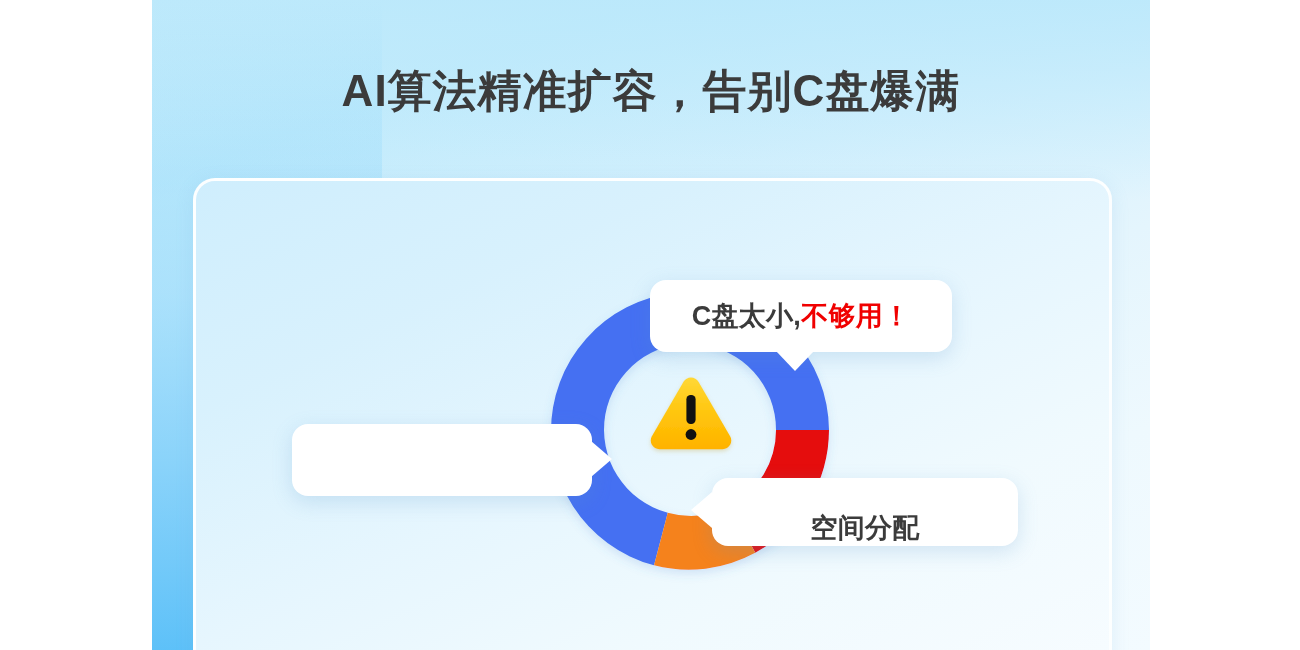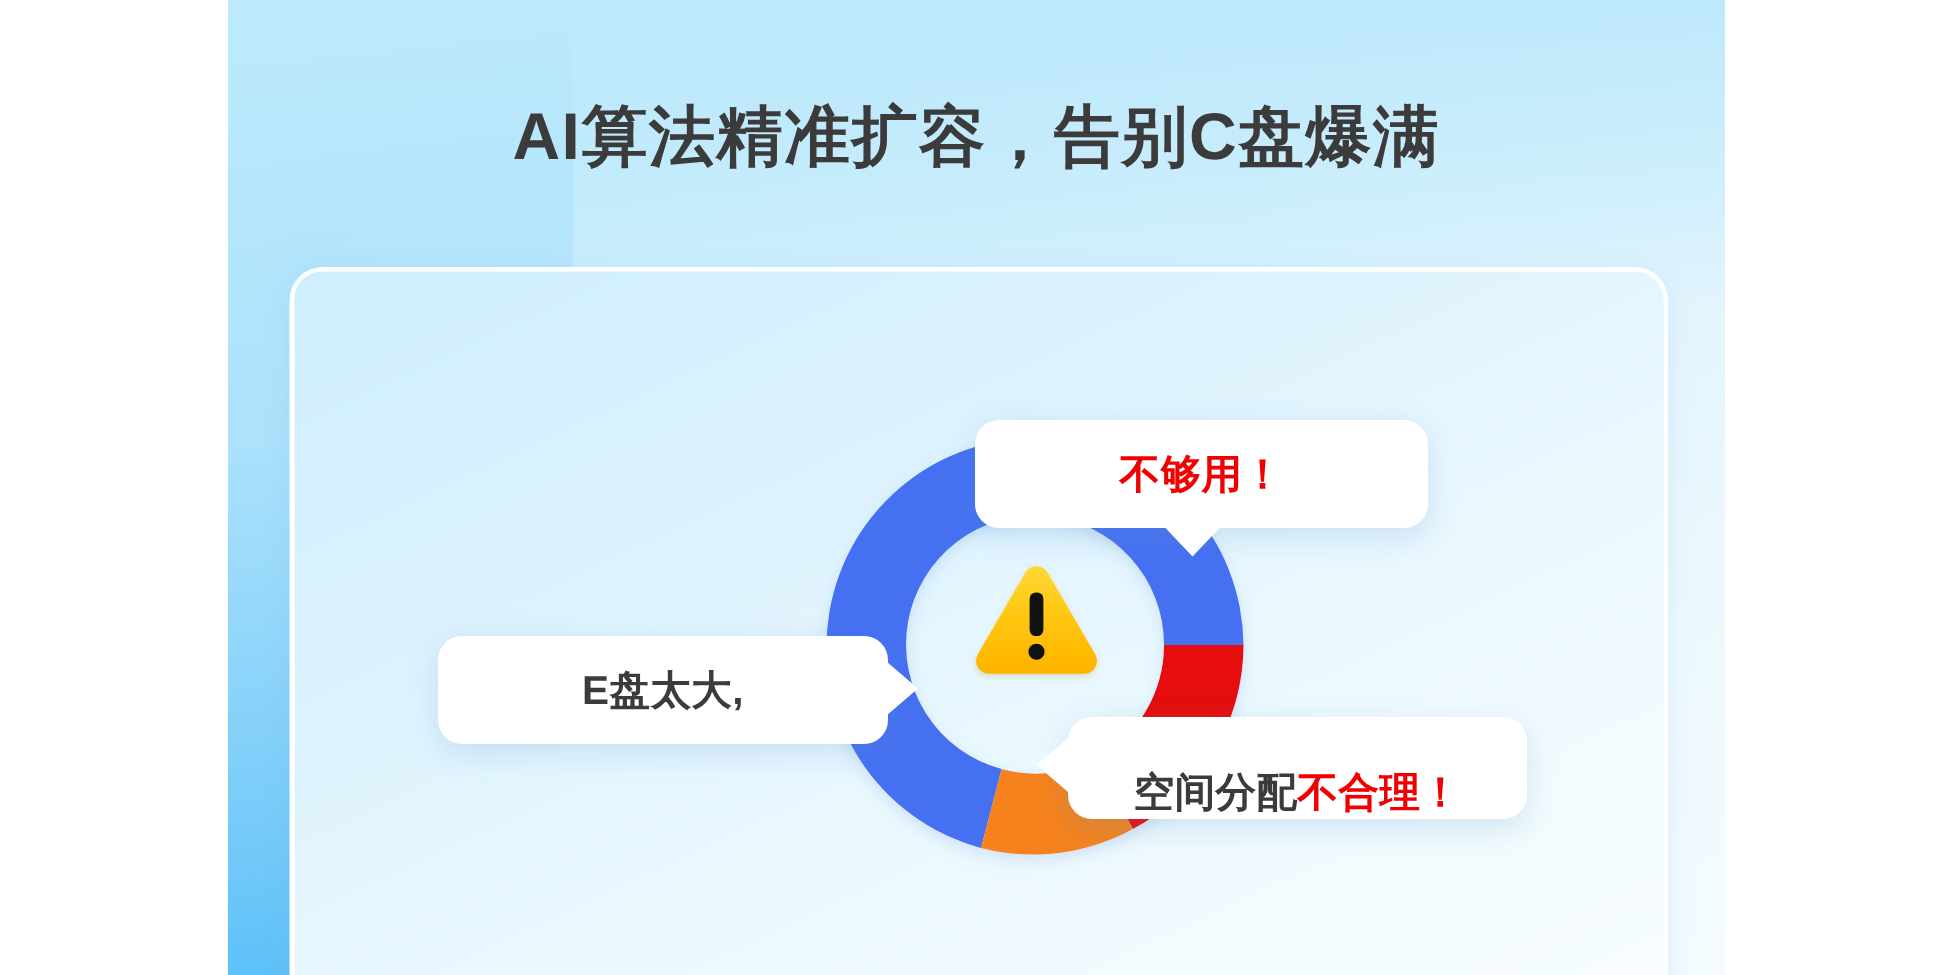--- a/index.html
+++ b/index.html
@@ -233,28 +233,27 @@
                c-3.05 0-5.9-1.65-7.45-4.3
                c-1.55-2.65-1.55-5.95 0-8.65
                L38.55 14.8
                C40.1 12.15 42.9 10.5 46 10.5 Z" fill="url(#triGrad)"></path>
       <rect x="41.4" y="28" width="9.2" height="29" rx="4.2" fill="#111111"></rect>
       <circle cx="46" cy="67.5" r="5.4" fill="#111111"></circle>
     </svg>
   </div>
 
   <div class="bubble" id="bubble-top">
+    <span class="txt-dark">C盘太小,</span>
       <span class="txt-red">不够用！</span>
     <span class="tail"></span>
   </div>
 
   <div class="bubble" id="bubble-left">
-    <span class="txt-dark">E盘太大,</span>
     <span class="tail"></span>
   </div>
 
   <div class="bubble" id="bubble-bottom">
     <span class="txt-dark">空间分配</span>
-      <span class="txt-red">不合理！</span>
     <span class="tail"></span>
   </div>
 
 </div>
 
 </body></html>

